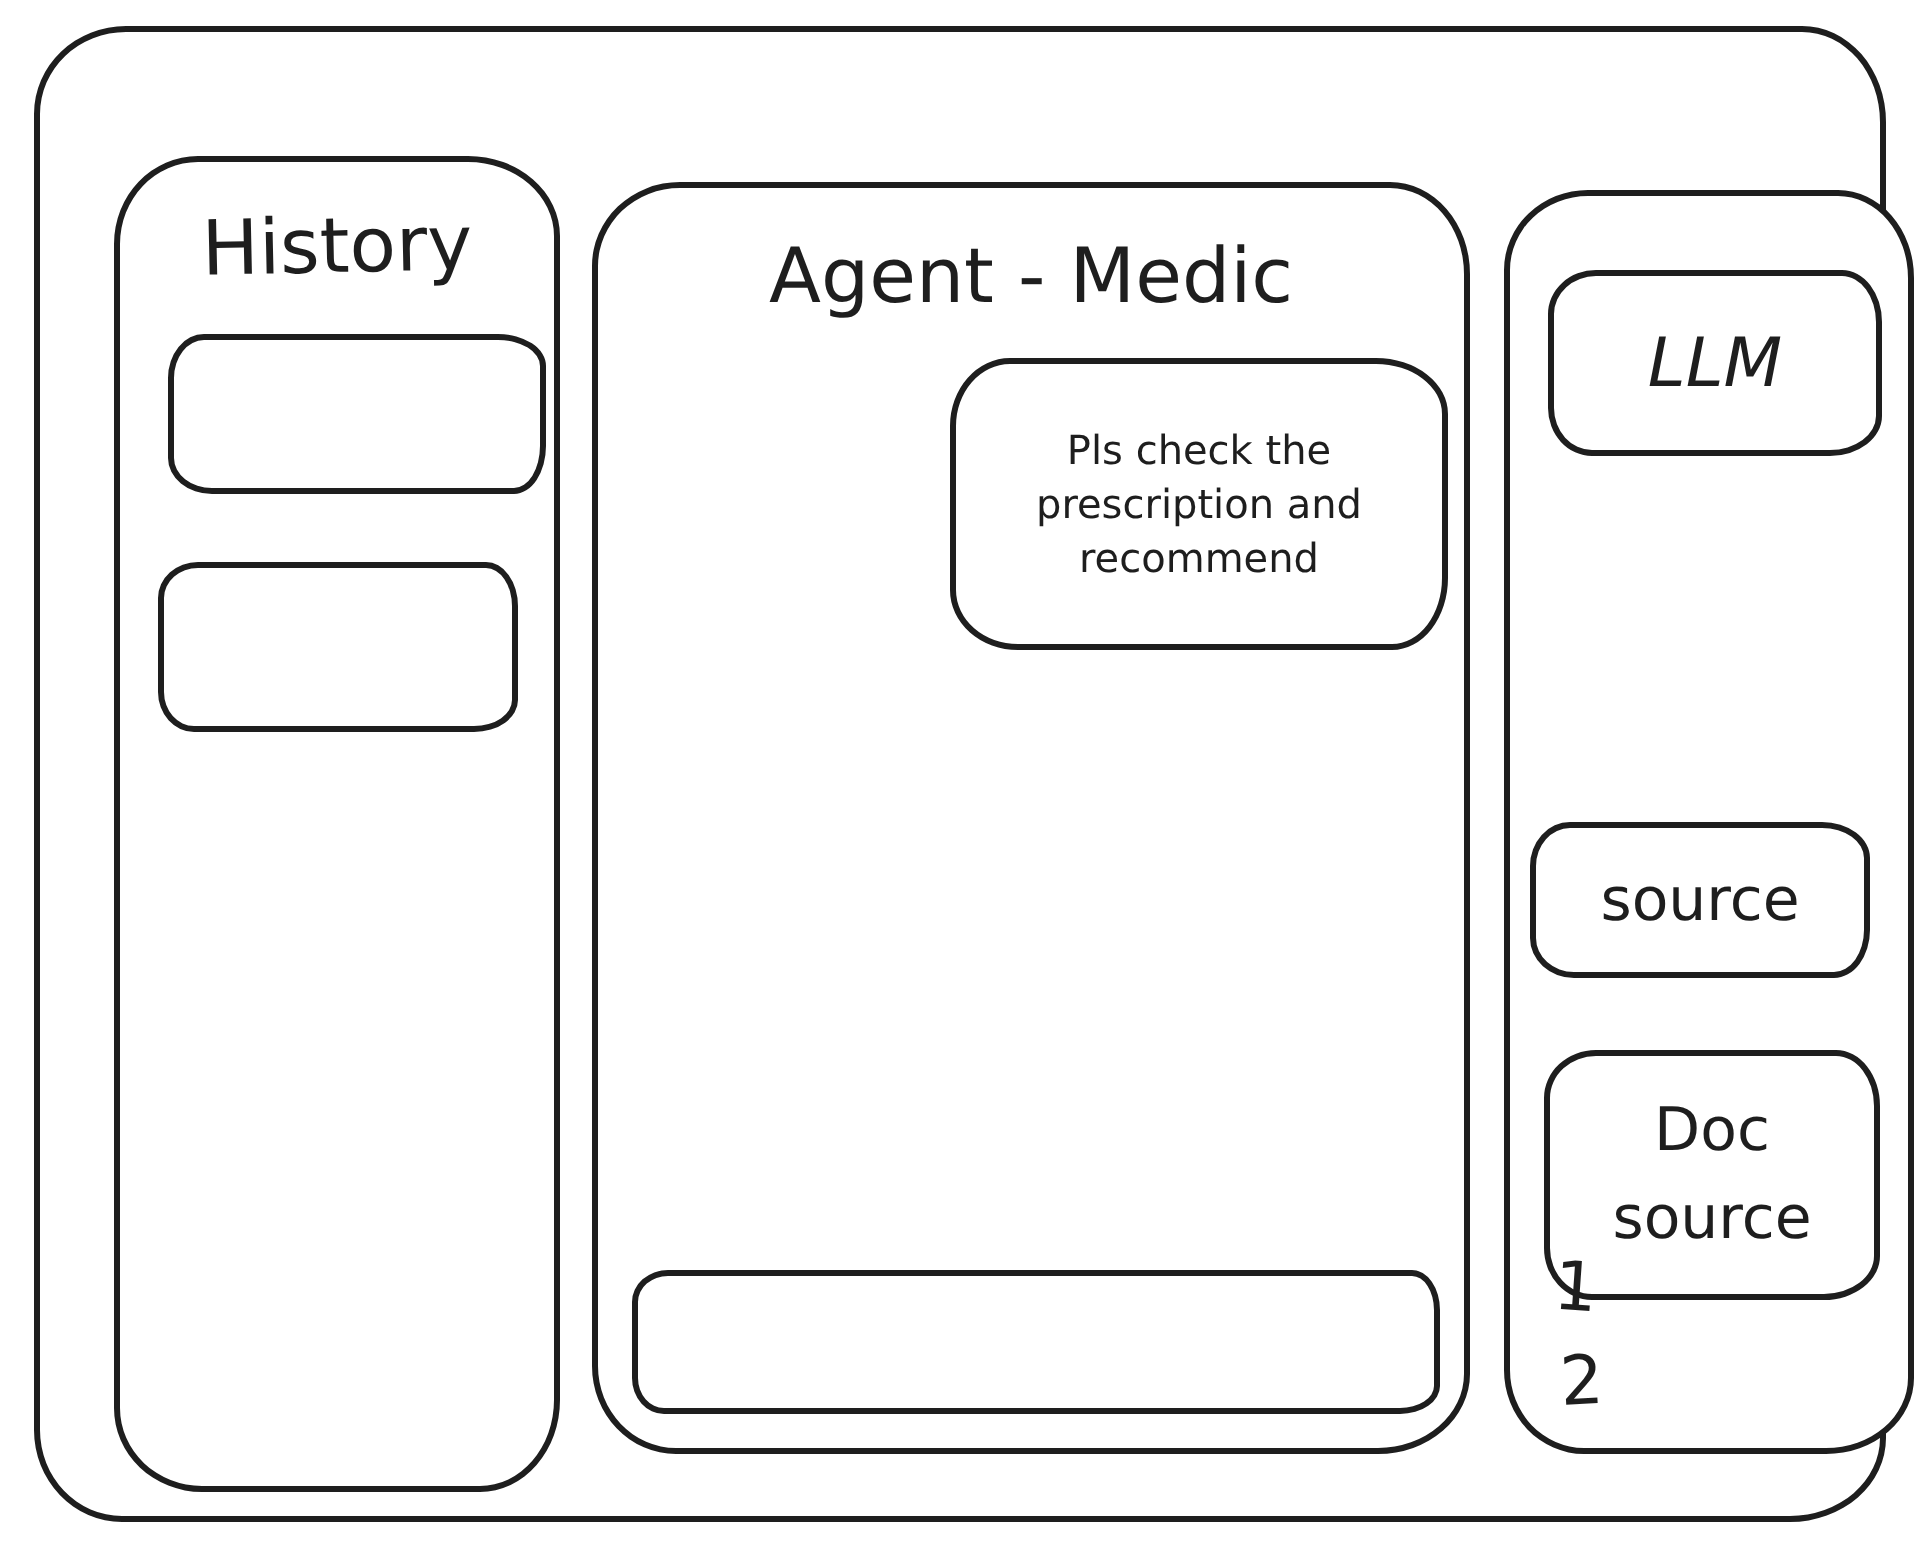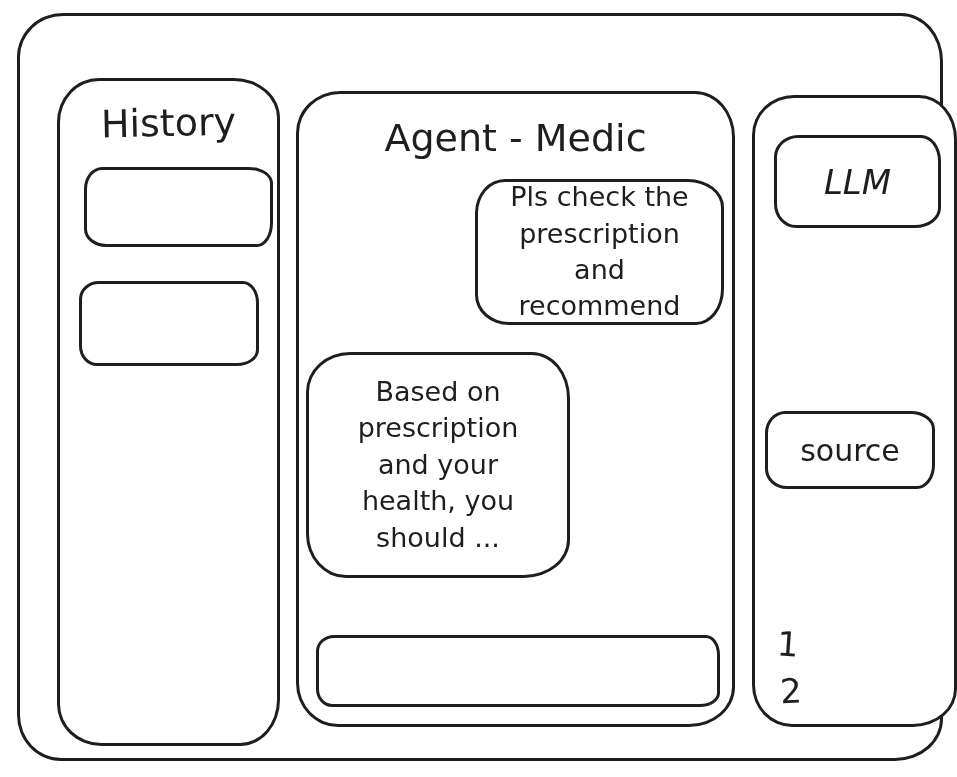--- a/index.html
+++ b/index.html
@@ -48,21 +48,21 @@
   .chat-panel {
     left: 276px; top: 75px; width: 439px; height: 636px;
     border-radius: 44px 40px 46px 42px / 42px 46px 40px 44px;
   }
   .chat-title {
     position: absolute; top: 22px; left: 0; width: 100%;
     text-align: center; font-size: 38px; font-weight: 500;
   }
   .bubble {
     display: flex; align-items: center; justify-content: flex-end;
-    text-align: center; font-size: 27px; line-height: 1.35;
+    text-align: center; font-size: 20px; line-height: 1.35;
   }
   .bubble-user {
     left: 176px; top: 85px; width: 249px; height: 146px;
     padding: 8px 12px;
     border-radius: 30px 36px 28px 34px / 34px 28px 36px 30px;
   }
   .bubble-agent {
     left: 7px; top: 258px; width: 264px; height: 226px;
     padding: 10px 24px;
     border-radius: 44px 38px 46px 40px / 40px 46px 38px 44px;
@@ -120,27 +120,25 @@
     <div class="sketch history-item history-item-2"></div>
   </div>
 
   <div class="sketch chat-panel">
     <div class="chat-title">Agent - Medic</div>
 
     <div class="sketch bubble bubble-user">
       <span>Pls check the prescription and recommend</span>
     </div>
 
-    <div class="sketch bubble bubble-agent">
-      <span>Based on prescription and your health, you should ...</span>
-    </div>
 
     <input class="sketch chat-input" type="text" value="" style="">
   </div>
 
   <div class="sketch tools-panel">
     <div class="sketch tool-button btn-llm">LLM</div>
     <div class="sketch tool-button btn-params">source</div>
+    <div class="sketch tool-button btn-doc">Doc source</div>
     <div class="doc-num doc-num-1">1</div>
     <div class="doc-num doc-num-2">2</div>
   </div>
 
 </div>
 
 </body></html>

